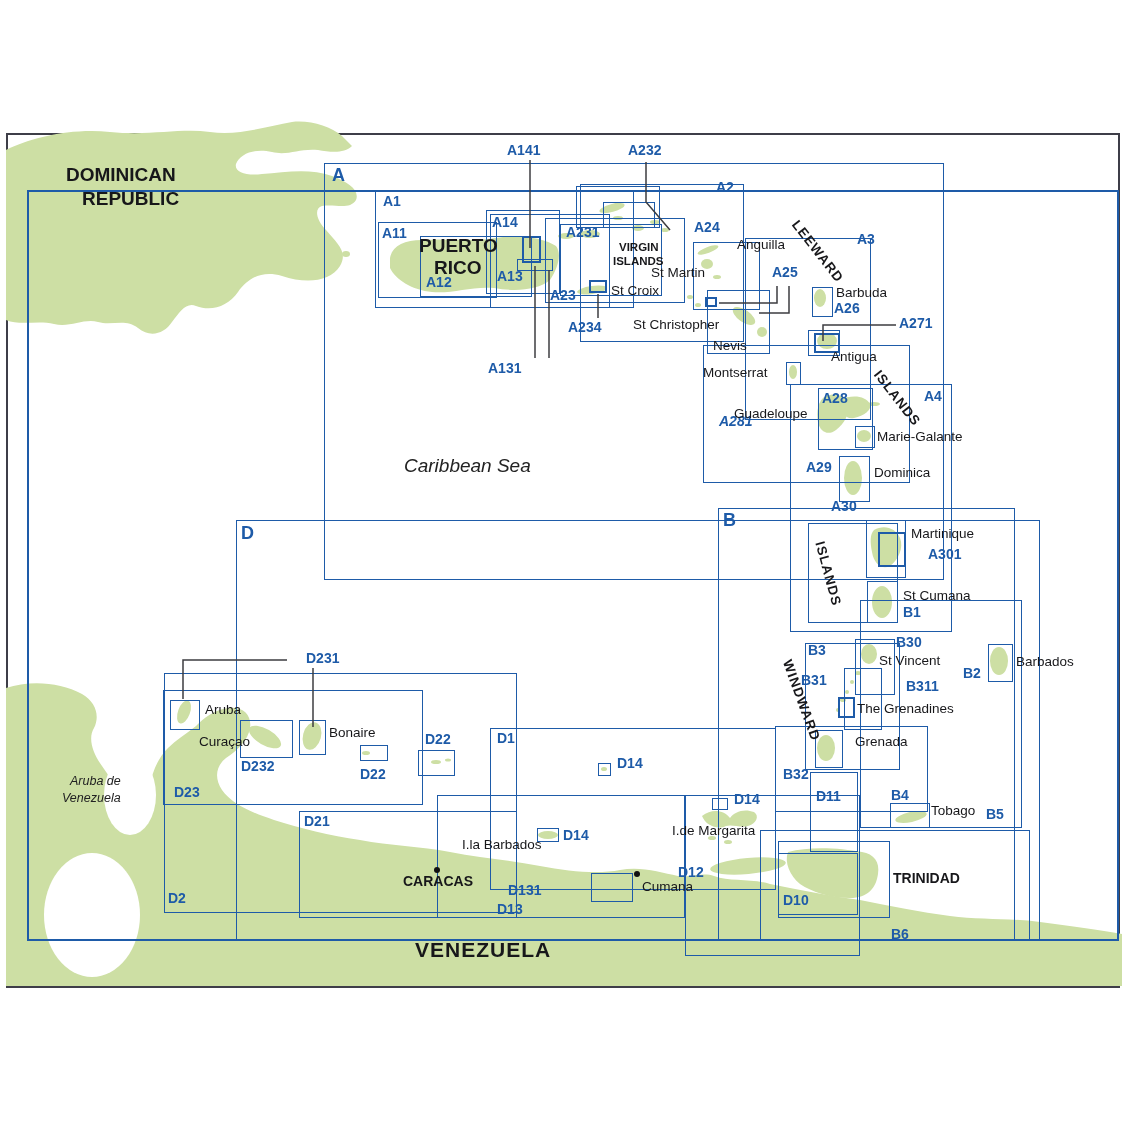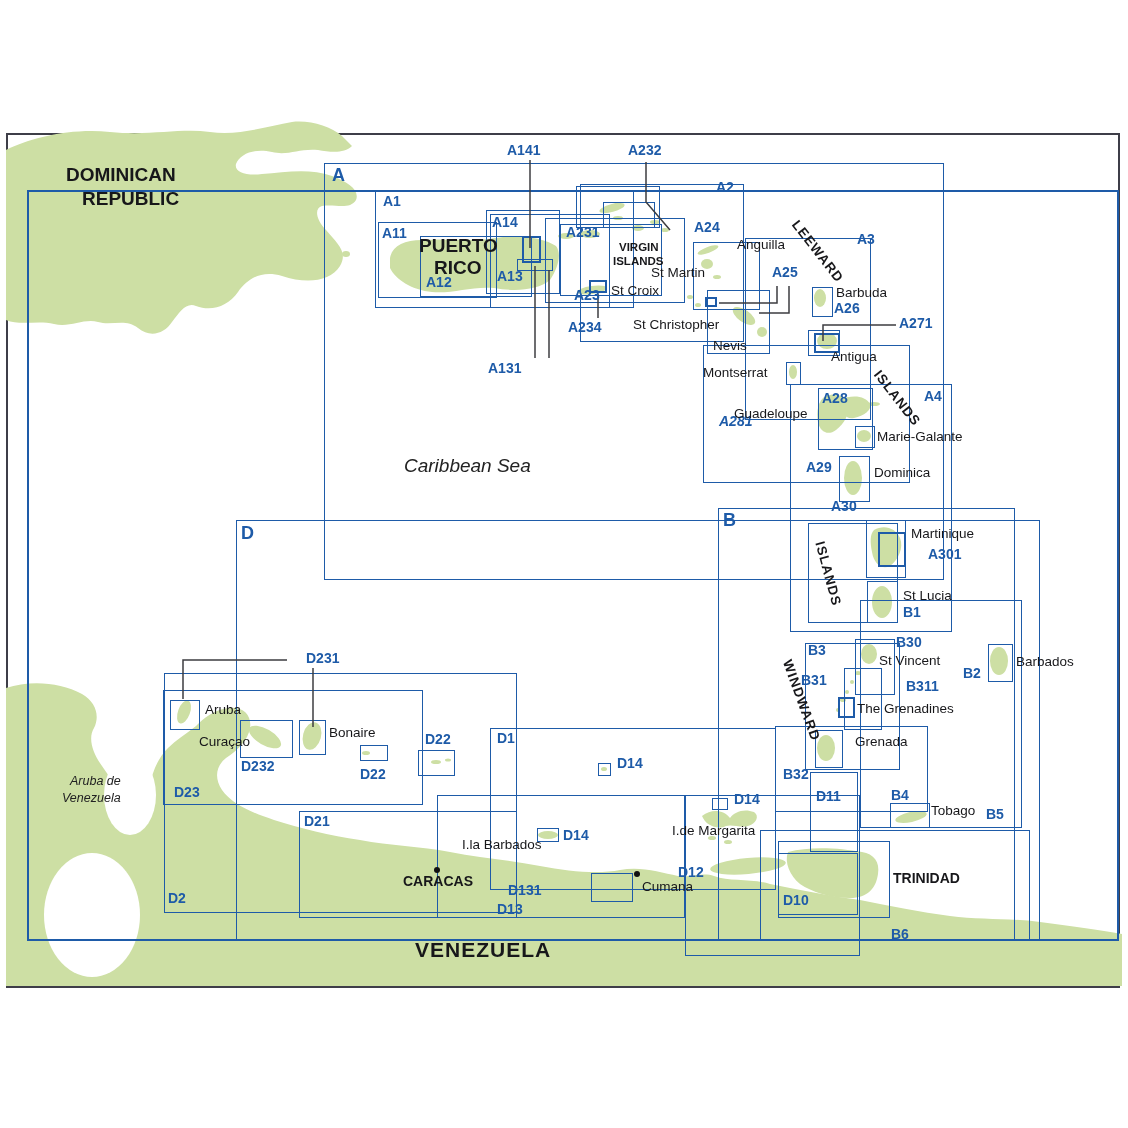--- a/index.html
+++ b/index.html
@@ -192,21 +192,21 @@
       <div class="lb big" style="left: 723px; top: 511px;">B</div>
       <div class="lb big" style="left: 241px; top: 524px;">D</div>
       <div class="lb" style="left: 383px; top: 194px;">A1</div>
       <div class="lb" style="left: 382px; top: 226px;">A11</div>
       <div class="lb" style="left: 426px; top: 275px;">A12</div>
       <div class="lb" style="left: 497px; top: 269px;">A13</div>
       <div class="lb" style="left: 492px; top: 215px;">A14</div>
       <div class="lb" style="left: 507px; top: 143px;">A141</div>
       <div class="lb" style="left: 628px; top: 143px;">A232</div>
       <div class="lb" style="left: 566px; top: 225px;">A231</div>
-      <div class="lb" style="left: 550px; top: 288px; padding-left: 24px;">A23</div>
+      <div class="lb" style="left: 550px; top: 288px;">A23</div>
       <div class="lb" style="left: 568px; top: 320px;">A234</div>
       <div class="lb" style="left: 488px; top: 361px;">A131</div>
       <div class="lb" style="left: 716px; top: 180px;">A2</div>
       <div class="lb" style="left: 694px; top: 220px;">A24</div>
       <div class="lb" style="left: 772px; top: 265px;">A25</div>
       <div class="lb" style="left: 845px; top: 232px; margin-left: 12px;">A3</div>
       <div class="lb" style="left: 834px; top: 301px;">A26</div>
       <div class="lb" style="left: 899px; top: 316px;">A271</div>
       <div class="lb" style="left: 822px; top: 391px;">A28</div>
       <div class="lb" style="left: 719px; top: 414px; font-style: italic;">A281</div>
@@ -251,21 +251,21 @@
       <div class="lb blk" style="left: 611px; top: 284px;">St Croix</div>
       <div class="lb blk" style="left: 633px; top: 318px;">St Christopher</div>
       <div class="lb blk" style="left: 713px; top: 339px;">Nevis</div>
       <div class="lb blk" style="left: 836px; top: 286px;">Barbuda</div>
       <div class="lb blk" style="left: 831px; top: 350px;">Antigua</div>
       <div class="lb blk" style="left: 703px; top: 366px;">Montserrat</div>
       <div class="lb blk" style="left: 734px; top: 407px;">Guadeloupe</div>
       <div class="lb blk" style="left: 877px; top: 430px;">Marie-Galante</div>
       <div class="lb blk" style="left: 874px; top: 466px;">Dominica</div>
       <div class="lb blk" style="left: 911px; top: 527px;">Martinique</div>
-      <div class="lb blk" style="left: 903px; top: 589px;">St Lucia</div>
+      <div class="lb blk" style="left: 903px; top: 589px;">St Cumana</div>
       <div class="lb blk" style="left: 879px; top: 654px;">St Vincent</div>
       <div class="lb blk" style="left: 857px; top: 702px;">The Grenadines</div>
       <div class="lb blk" style="left: 847px; top: 735px; margin-left: 8px;">Grenada</div>
       <div class="lb blk" style="left: 1016px; top: 655px;">Barbados</div>
       <div class="lb blk" style="left: 931px; top: 804px;">Tobago</div>
       <div class="lb blkb" style="left: 893px; top: 871px;">TRINIDAD</div>
       <div class="lb blk" style="left: 672px; top: 824px;">I.de Margarita</div>
       <div class="lb blk" style="left: 462px; top: 838px;">I.la Barbados</div>
       <div class="lb blkb" style="left: 403px; top: 874px;">CARACAS</div>
       <div class="lb blk" style="left: 642px; top: 880px;">Cumana</div>

